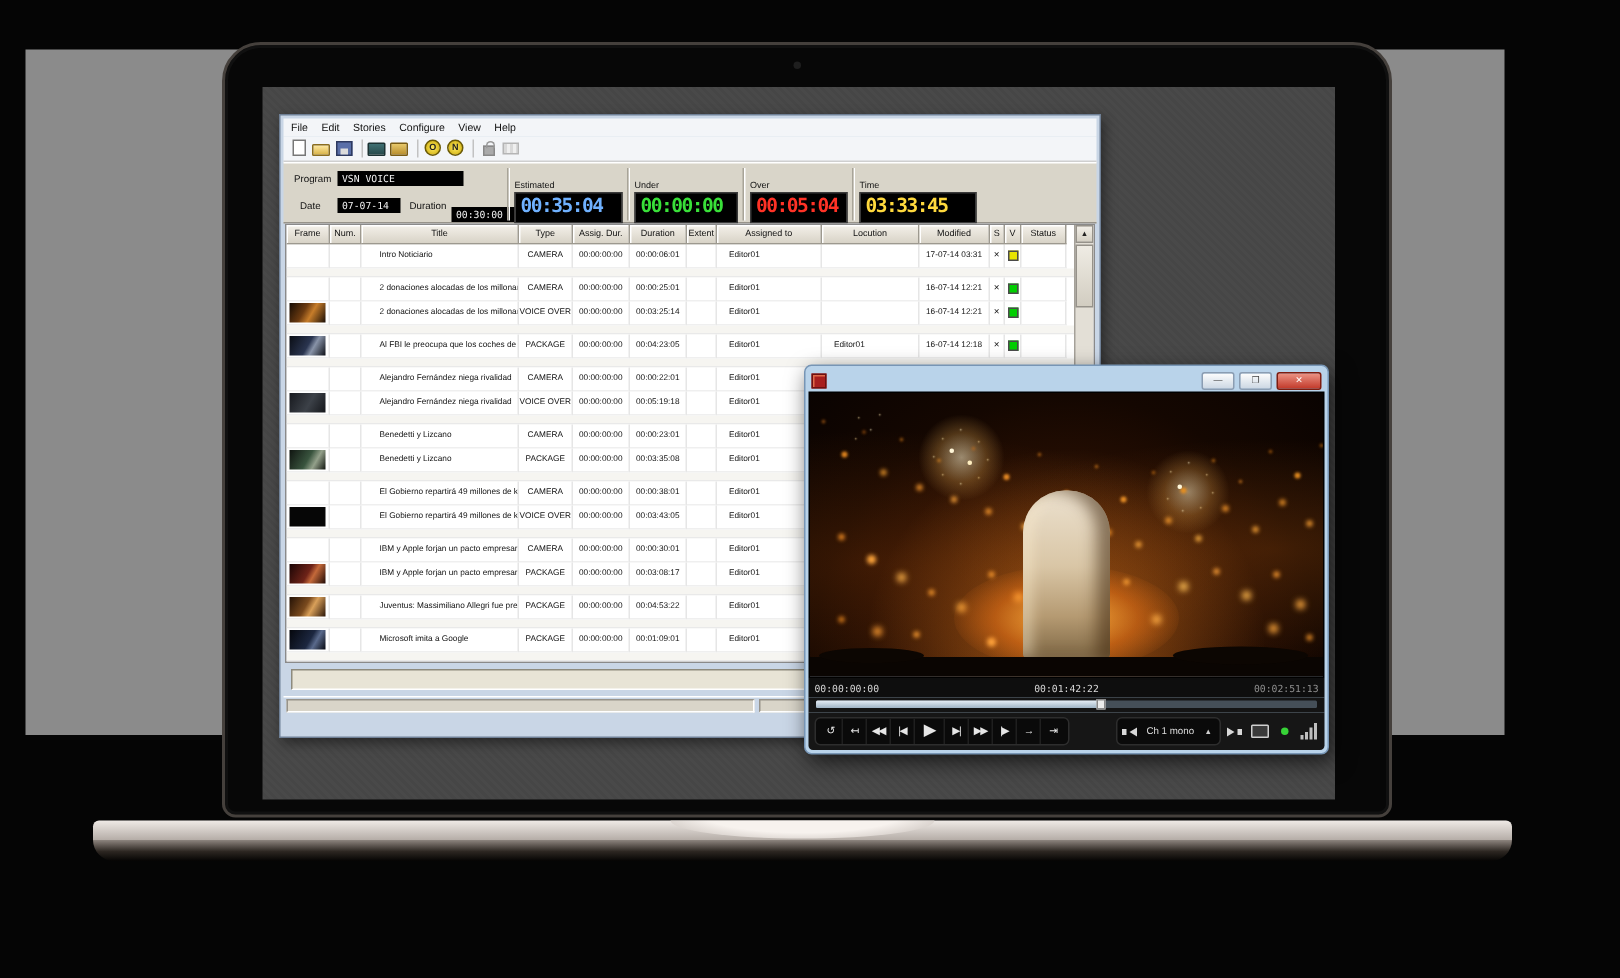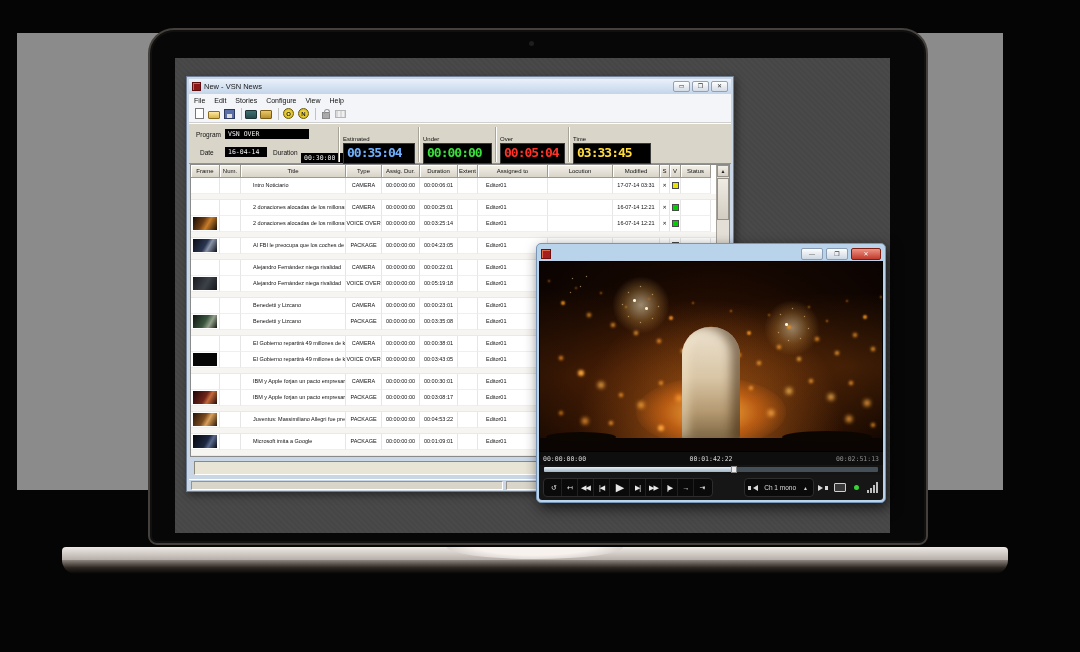--- a/index.html
+++ b/index.html
@@ -187,27 +187,20 @@
 </head>
 <body>
 
 <div class="backdrop"></div>
 
 <div class="laptop-shell"></div>
 <div class="webcam"></div>
 <div class="screen"></div>
 
 <div class="vsn">
-  <div class="vsn-title">
-    <div class="vsn-appicon"></div>
-    <div class="vsn-title-text">New - VSN News</div>
-    <div class="winbtn">▭</div>
-    <div class="winbtn">❐</div>
-    <div class="winbtn">✕</div>
-  </div>
   <div class="vsn-menu" id="menubar">
       <span>File</span>
       <span>Edit</span>
       <span>Stories</span>
       <span>Configure</span>
       <span>View</span>
       <span>Help</span>
     </div>
   <div class="vsn-toolbar">
     <div class="tbi">
@@ -237,23 +230,23 @@
     <div class="tbi">
         <div class="i-lock"></div>
       </div>
     <div class="tbi">
         <div class="i-grid"></div>
       </div>
   </div>
 
   <div class="vsn-info">
     <div class="fl" style="left:7px;top:7px">Program</div>
-    <div class="lcd-field" style="left:36px;top:5px;width:84px">VSN OVER</div>
+    <div class="lcd-field" style="left:36px;top:5px;width:84px">VSN VOICE</div>
     <div class="fl" style="left:11px;top:25px">Date</div>
-    <div class="lcd-field" style="left:36px;top:23px;width:42px">16-04-14</div>
+    <div class="lcd-field" style="left:36px;top:23px;width:42px">07-07-14</div>
     <div class="fl" style="left:84px;top:25px">Duration</div>
     <div class="lcd-field" style="left:112px;top:29px;width:42px">00:30:00</div>
     <div class="info-sep" style="left:149px"></div>
     <div class="info-sep" style="left:229px"></div>
     <div class="info-sep" style="left:306px"></div>
     <div class="info-sep" style="left:379px"></div>
     <div id="timers">
         <div class="tgroup" style="left: 154px;">
           <div class="tlabel">Estimated</div>
           <div class="tlcd" style="color: rgb(111, 177, 255); width: 72px;">00:35:04</div>

